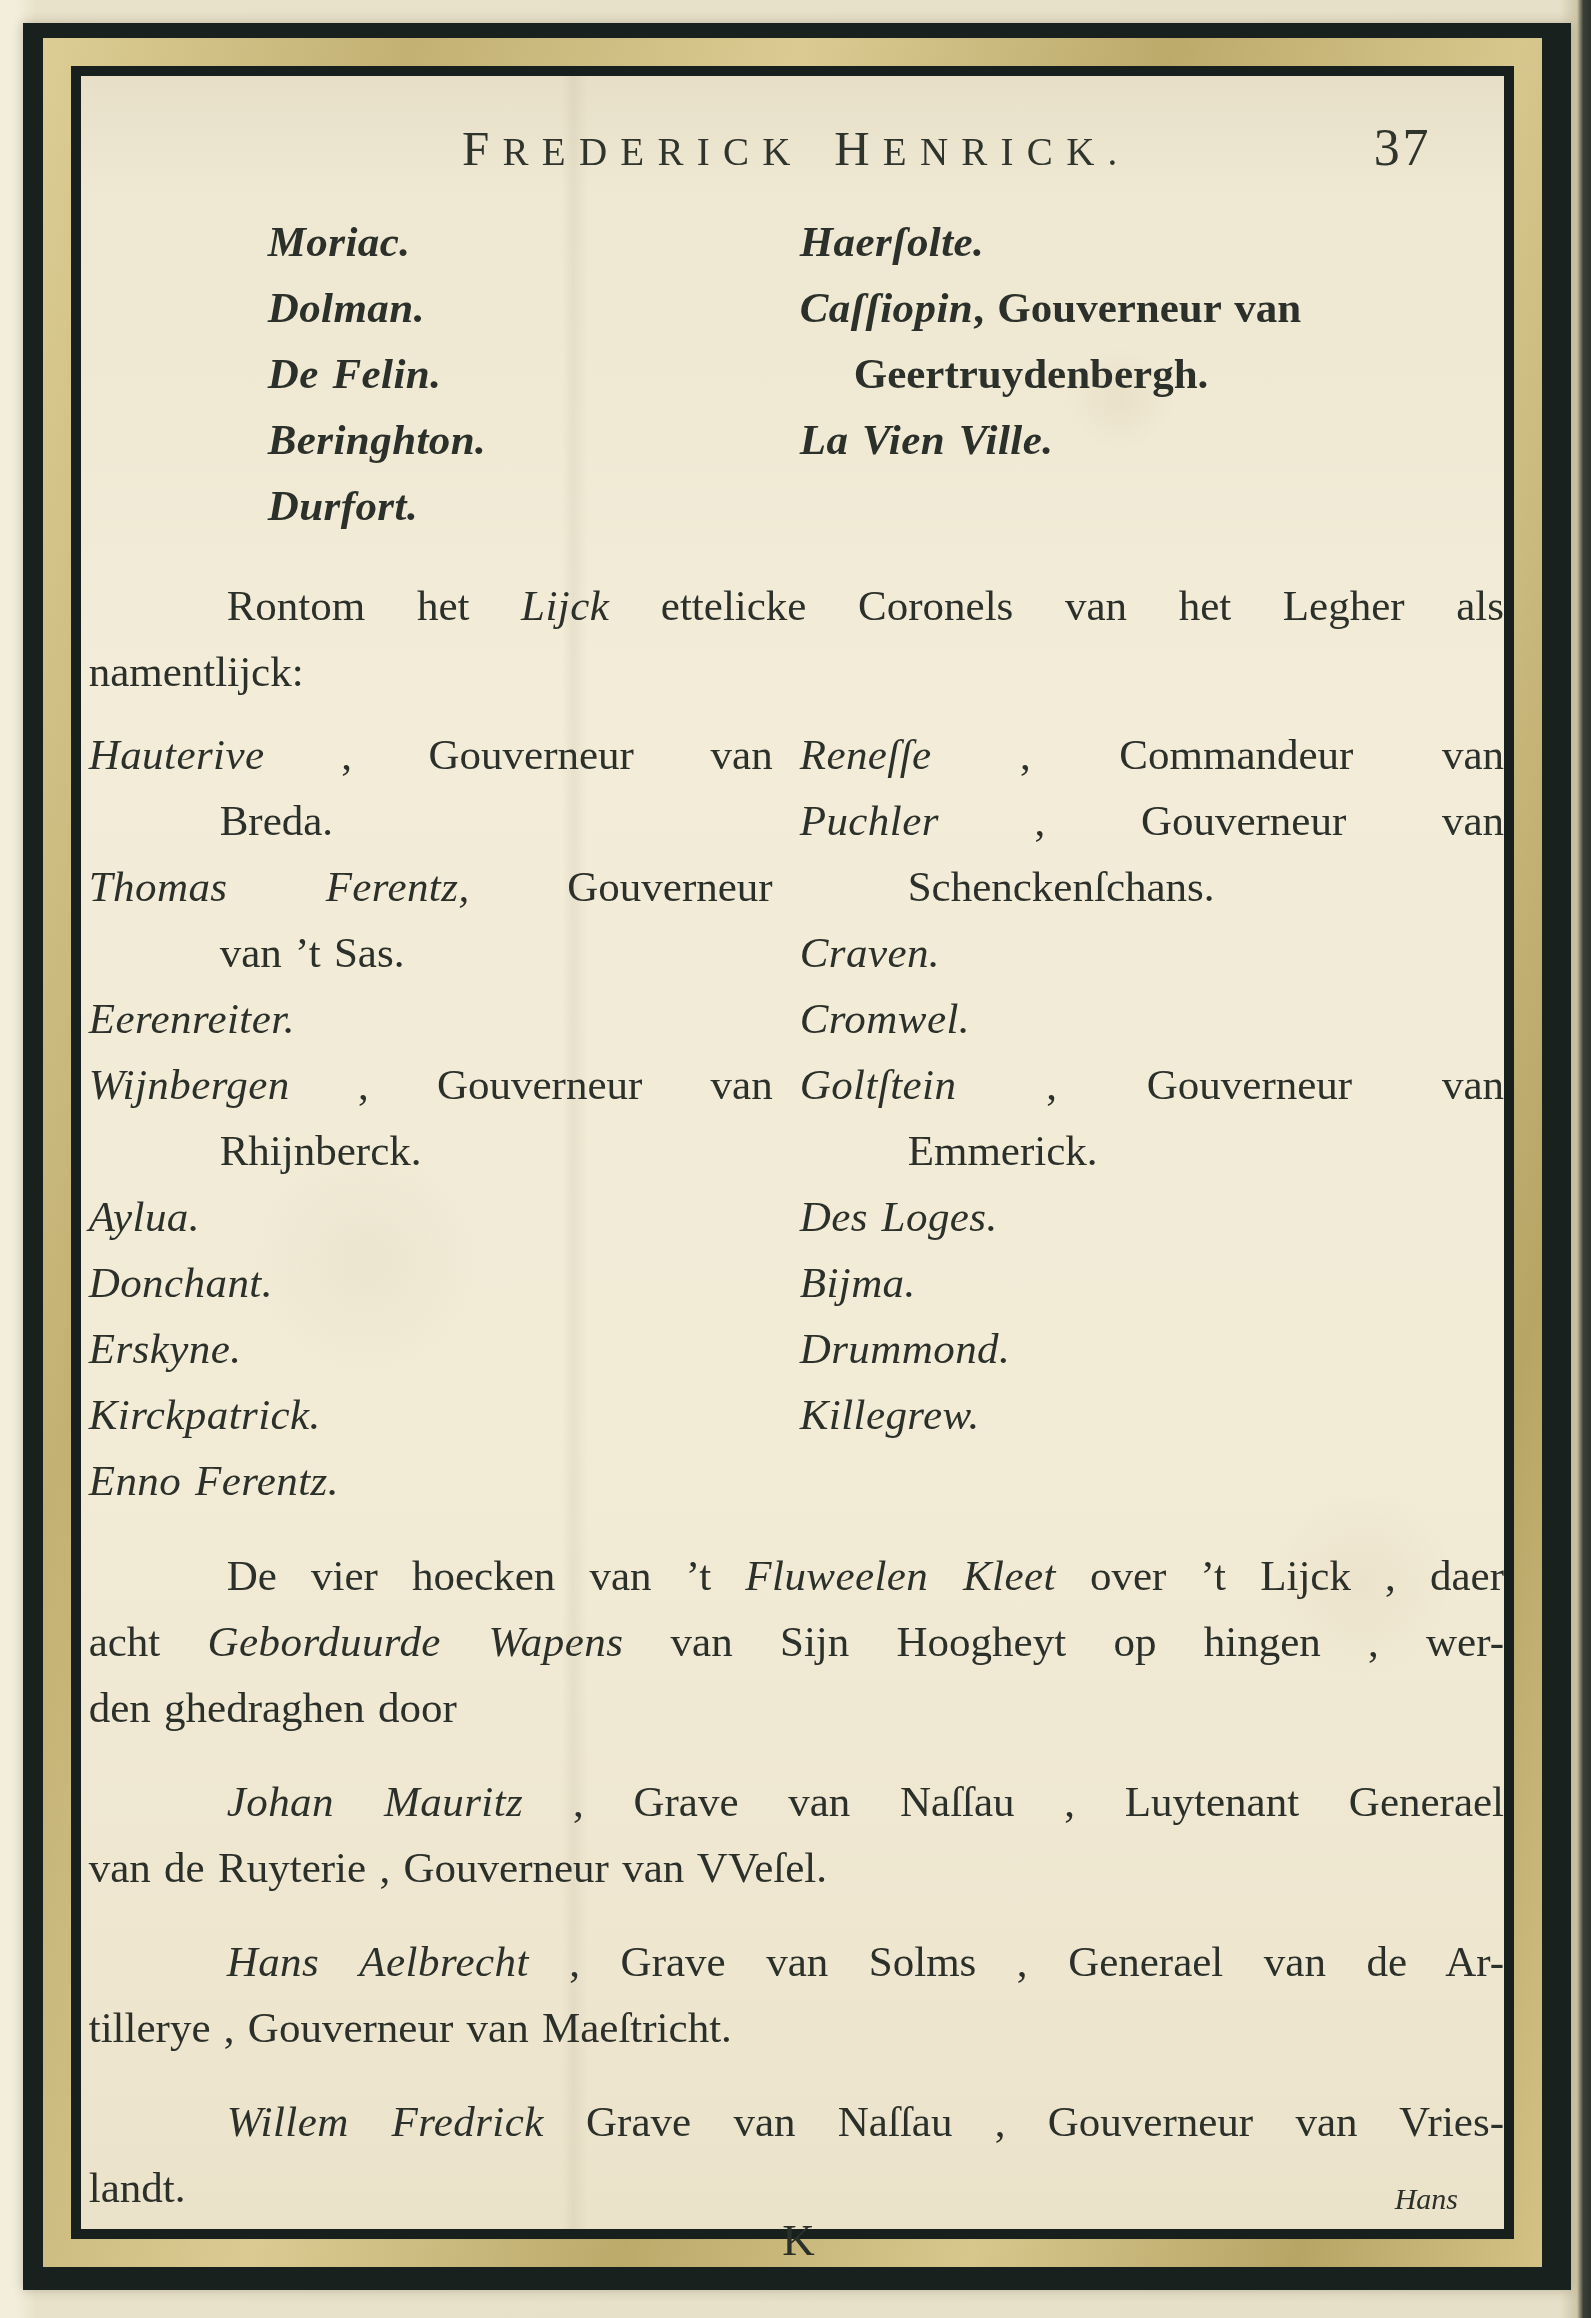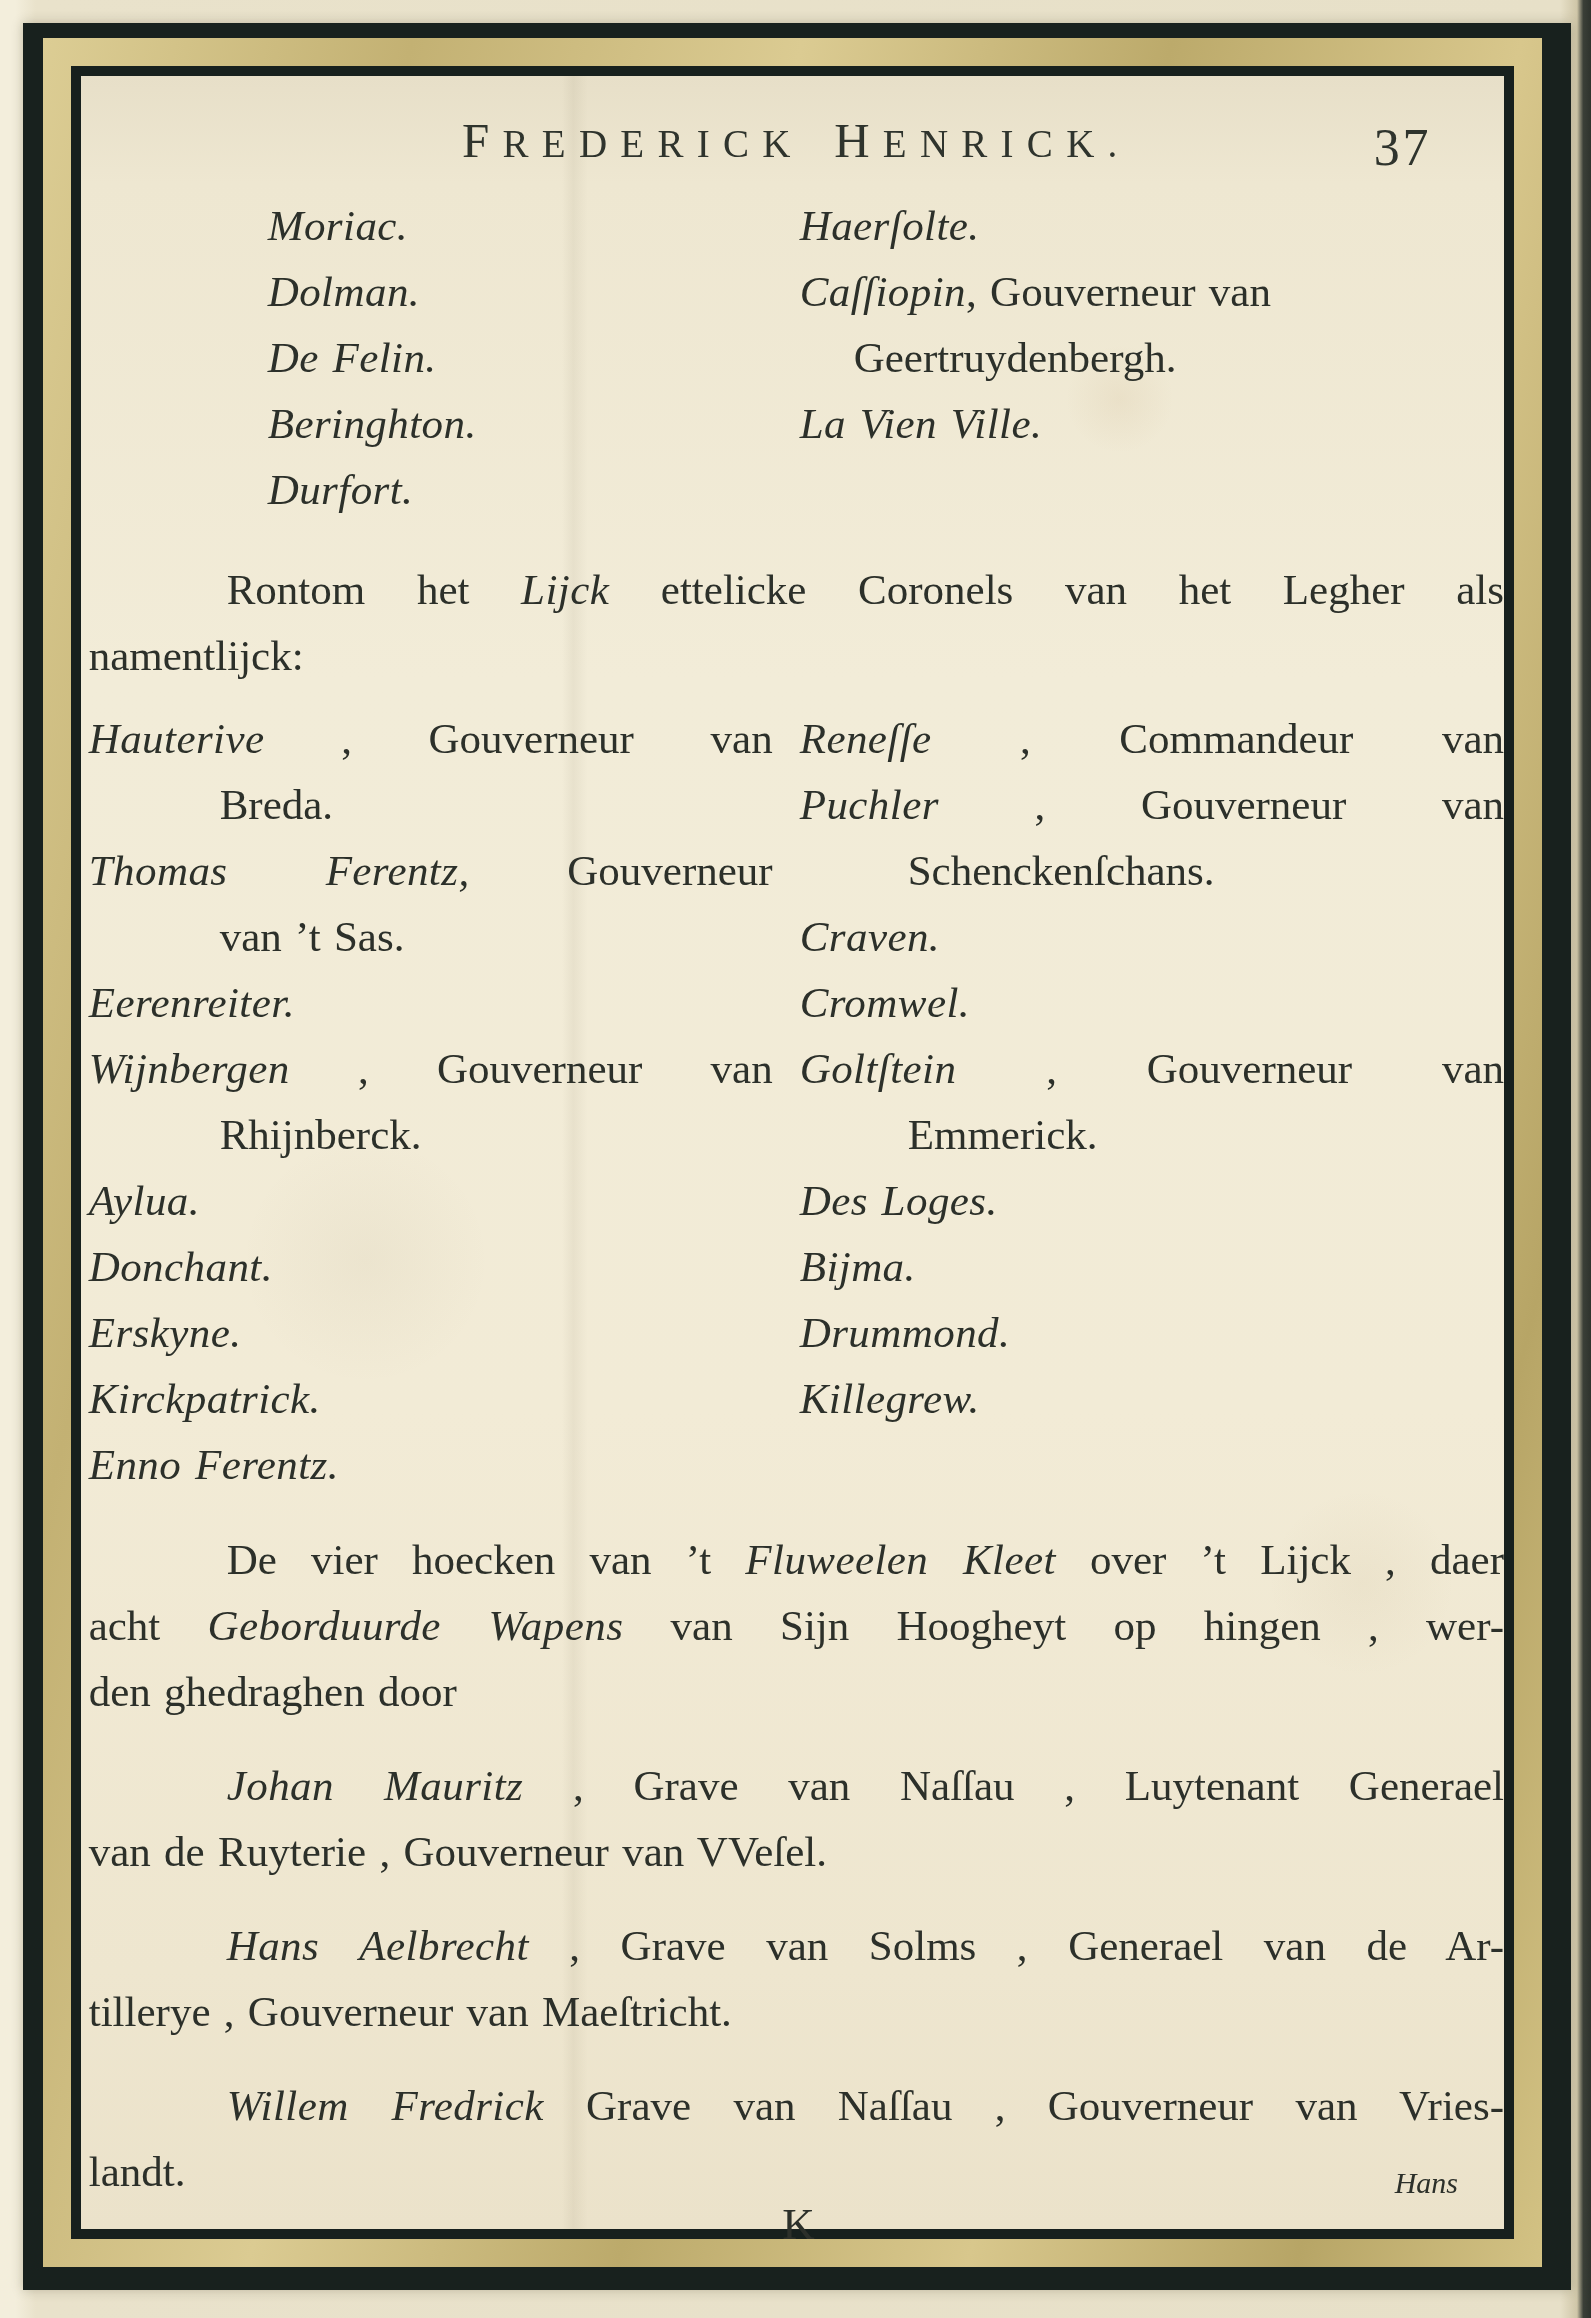--- a/index.html
+++ b/index.html
@@ -68,36 +68,36 @@
     position: relative;
     margin-top: 28px;
     text-align: center;
     line-height: 66px;
     color: #2f342d;
   }
   .tw {
     display: inline-block;
     font-size: 39px;
     letter-spacing: .34em;
-    margin: 4px .22em;
+    margin: 12px .22em;
   }
   .tw::first-letter { font-size: 49px; }
   .pnum {
     position: absolute;
     right: 73px; top: 10.8px;
     font-size: 52px;
     letter-spacing: .05em;
   }
 
   .cols {
     display: grid;
     grid-template-columns: 684px 1fr;
     column-gap: 27px;
   }
-  .topcols { margin-top: 12.4px; }
+  .topcols { margin-top: 12.4px; font-weight: bold; }
   .topcols .colL .ln { padding-left: 179px; }
 
   .intro    { margin-top: 34px; }
   .coronels { margin-top: 17px; }
   .para     { margin-top: 28px; }
   .para.first { margin-top: 29px; }
 
   .footer-row { position: relative; height: 43px; }
   .sig {
     position: absolute;

